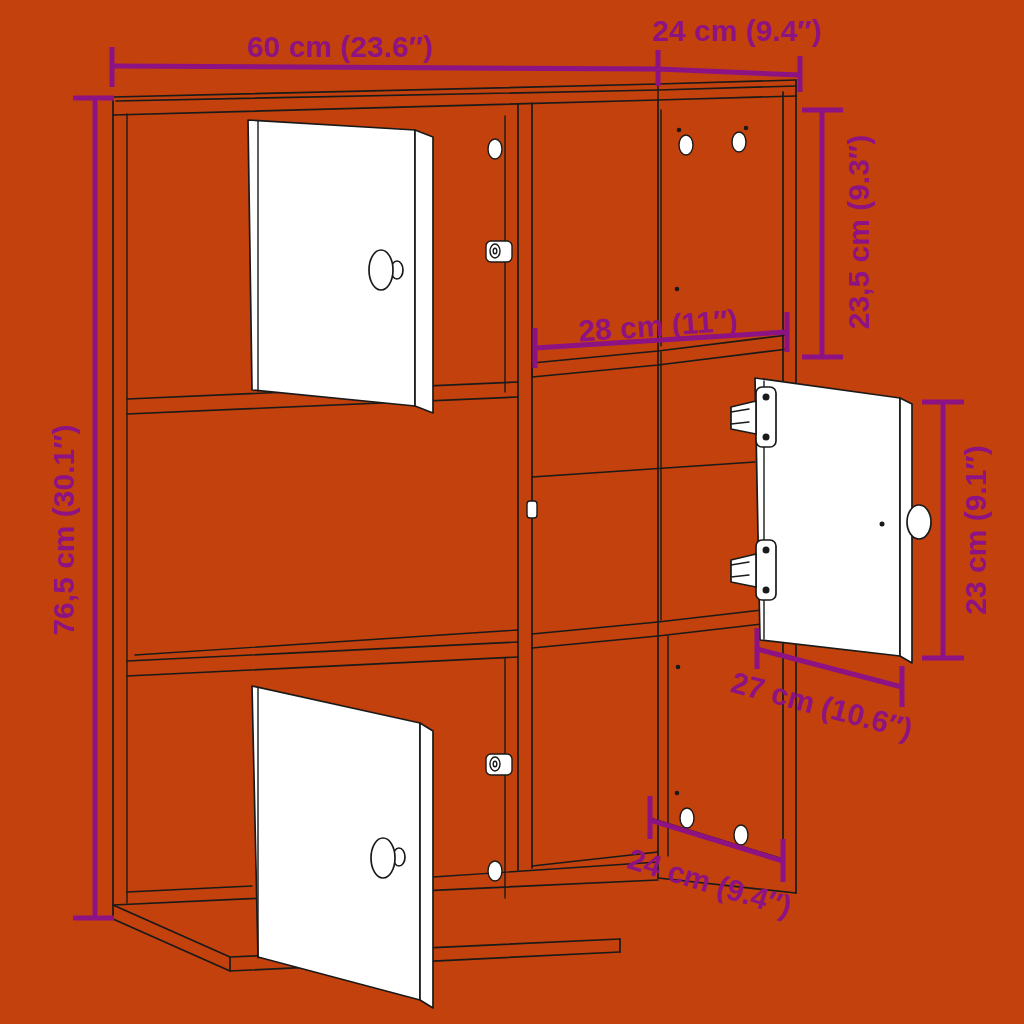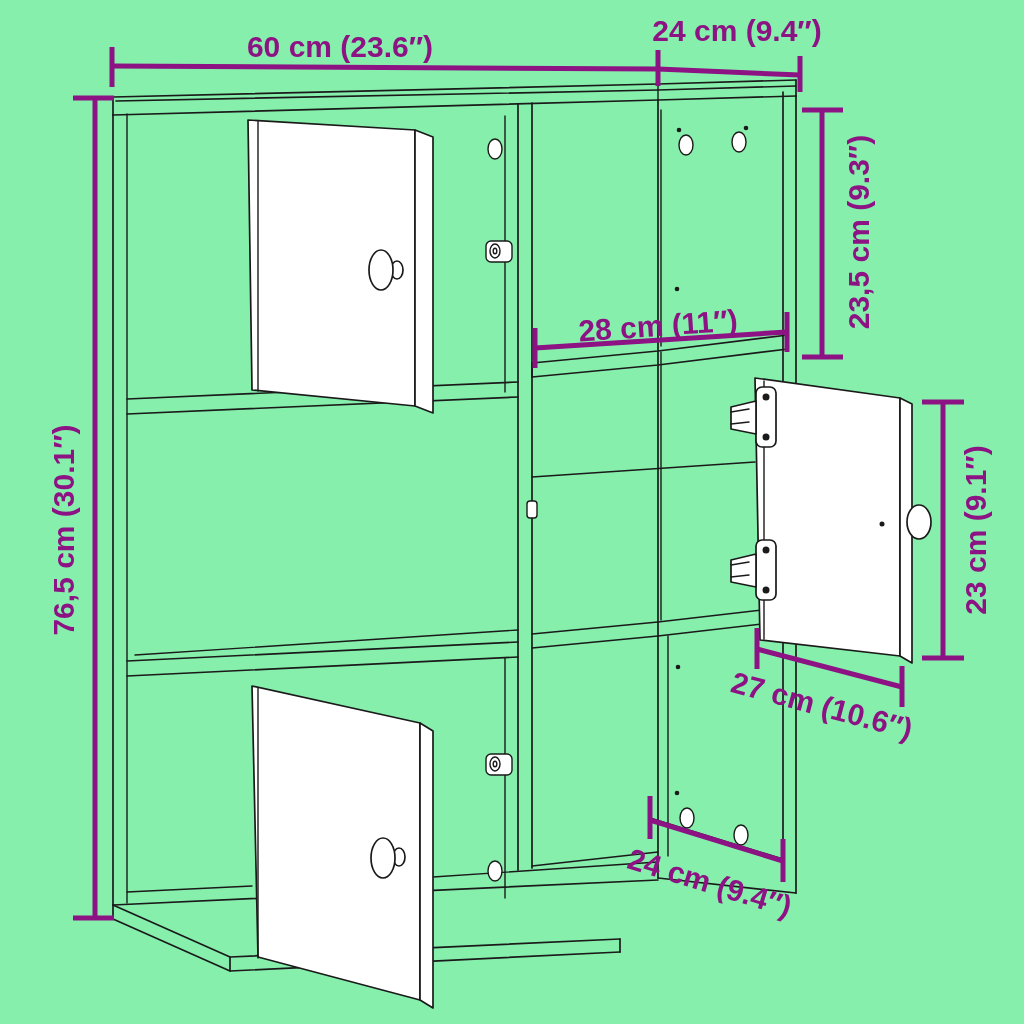--- a/index.html
+++ b/index.html
@@ -8,21 +8,21 @@
     background: #ffffff;
     width: 1024px;
     height: 1024px;
     overflow: hidden;
     font-family: "Liberation Sans", sans-serif;
   }
   .stage {
     position: relative;
     width: 1024px;
     height: 1024px;
-    background: #86efac;
+    background: #c2410c;
     text-align: right;
   }
   svg { display: block; }
   .blk {
     stroke: #1a1a1a;
     stroke-width: 1.7;
     fill: none;
     stroke-linecap: round;
     stroke-linejoin: round;
   }

